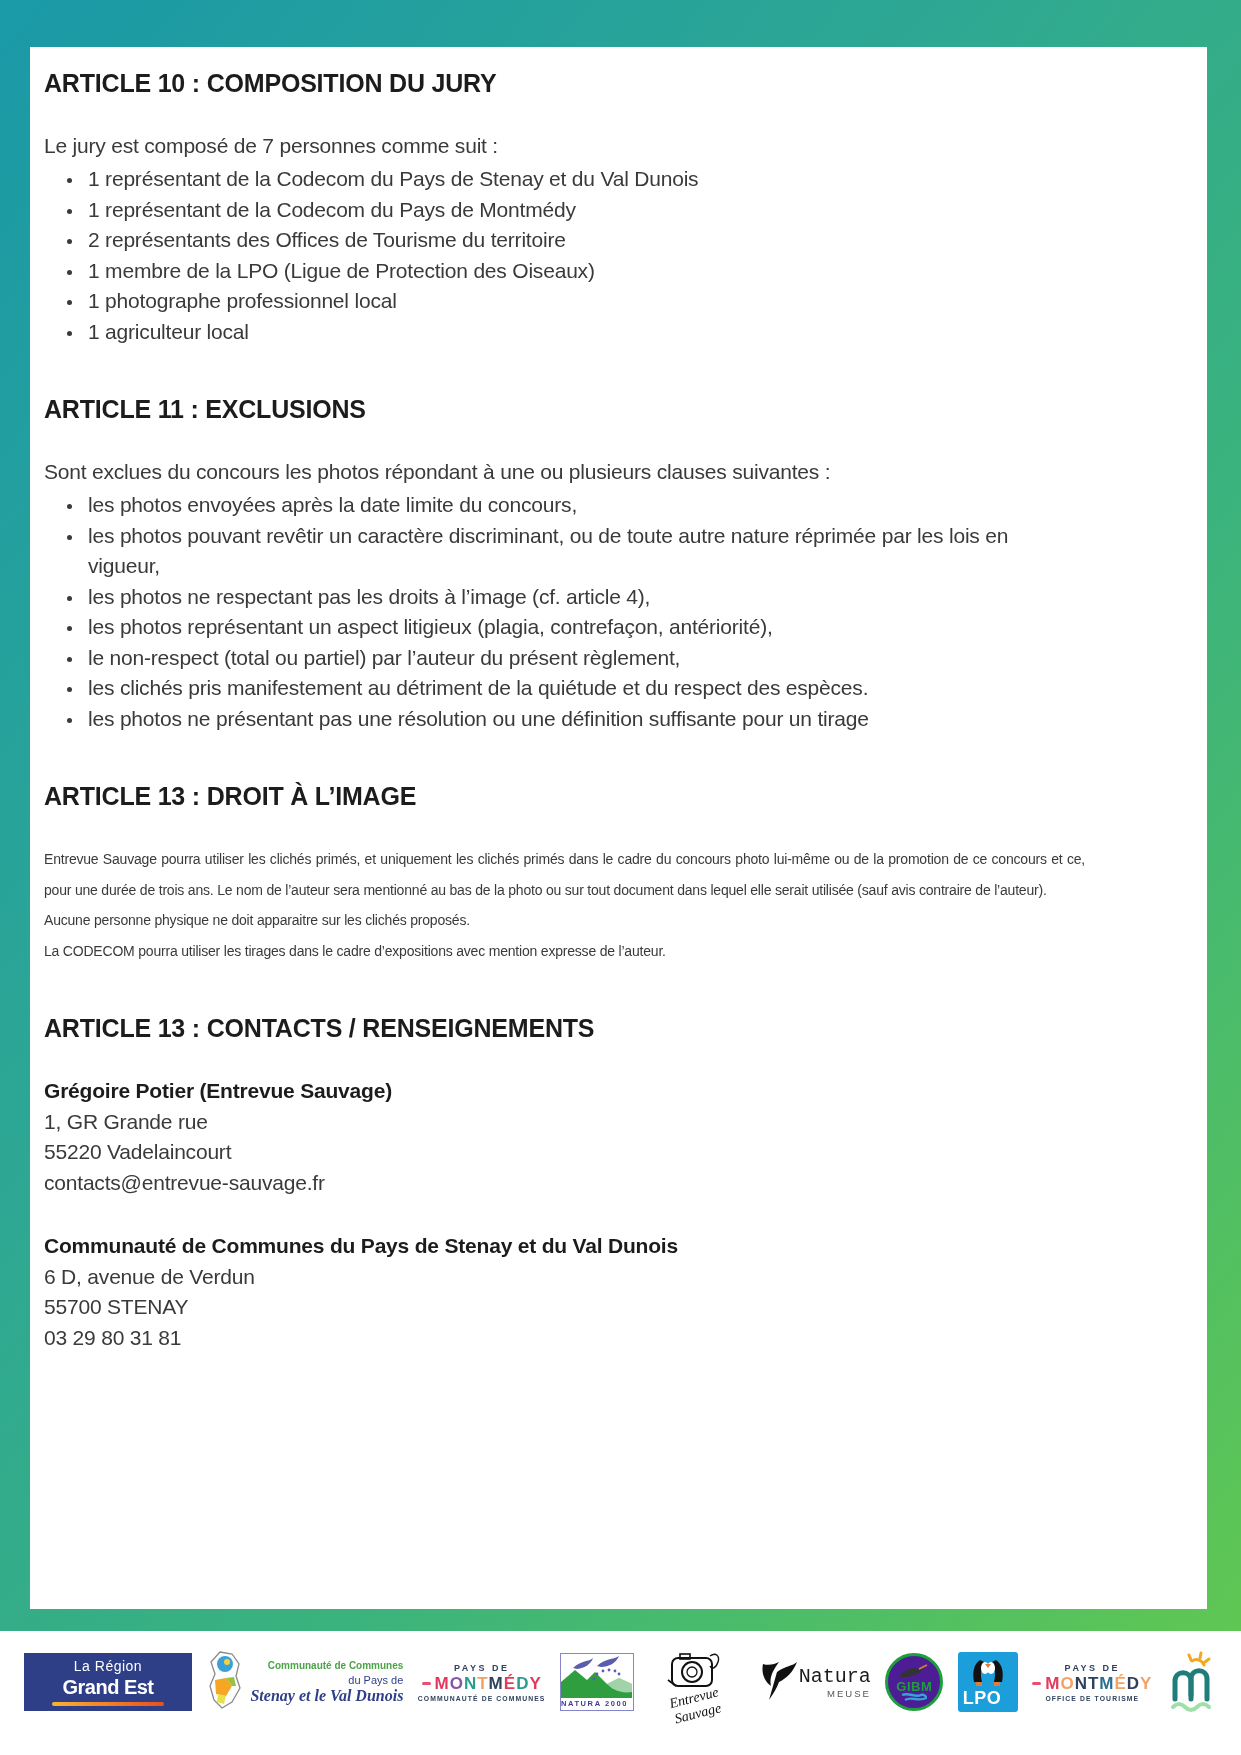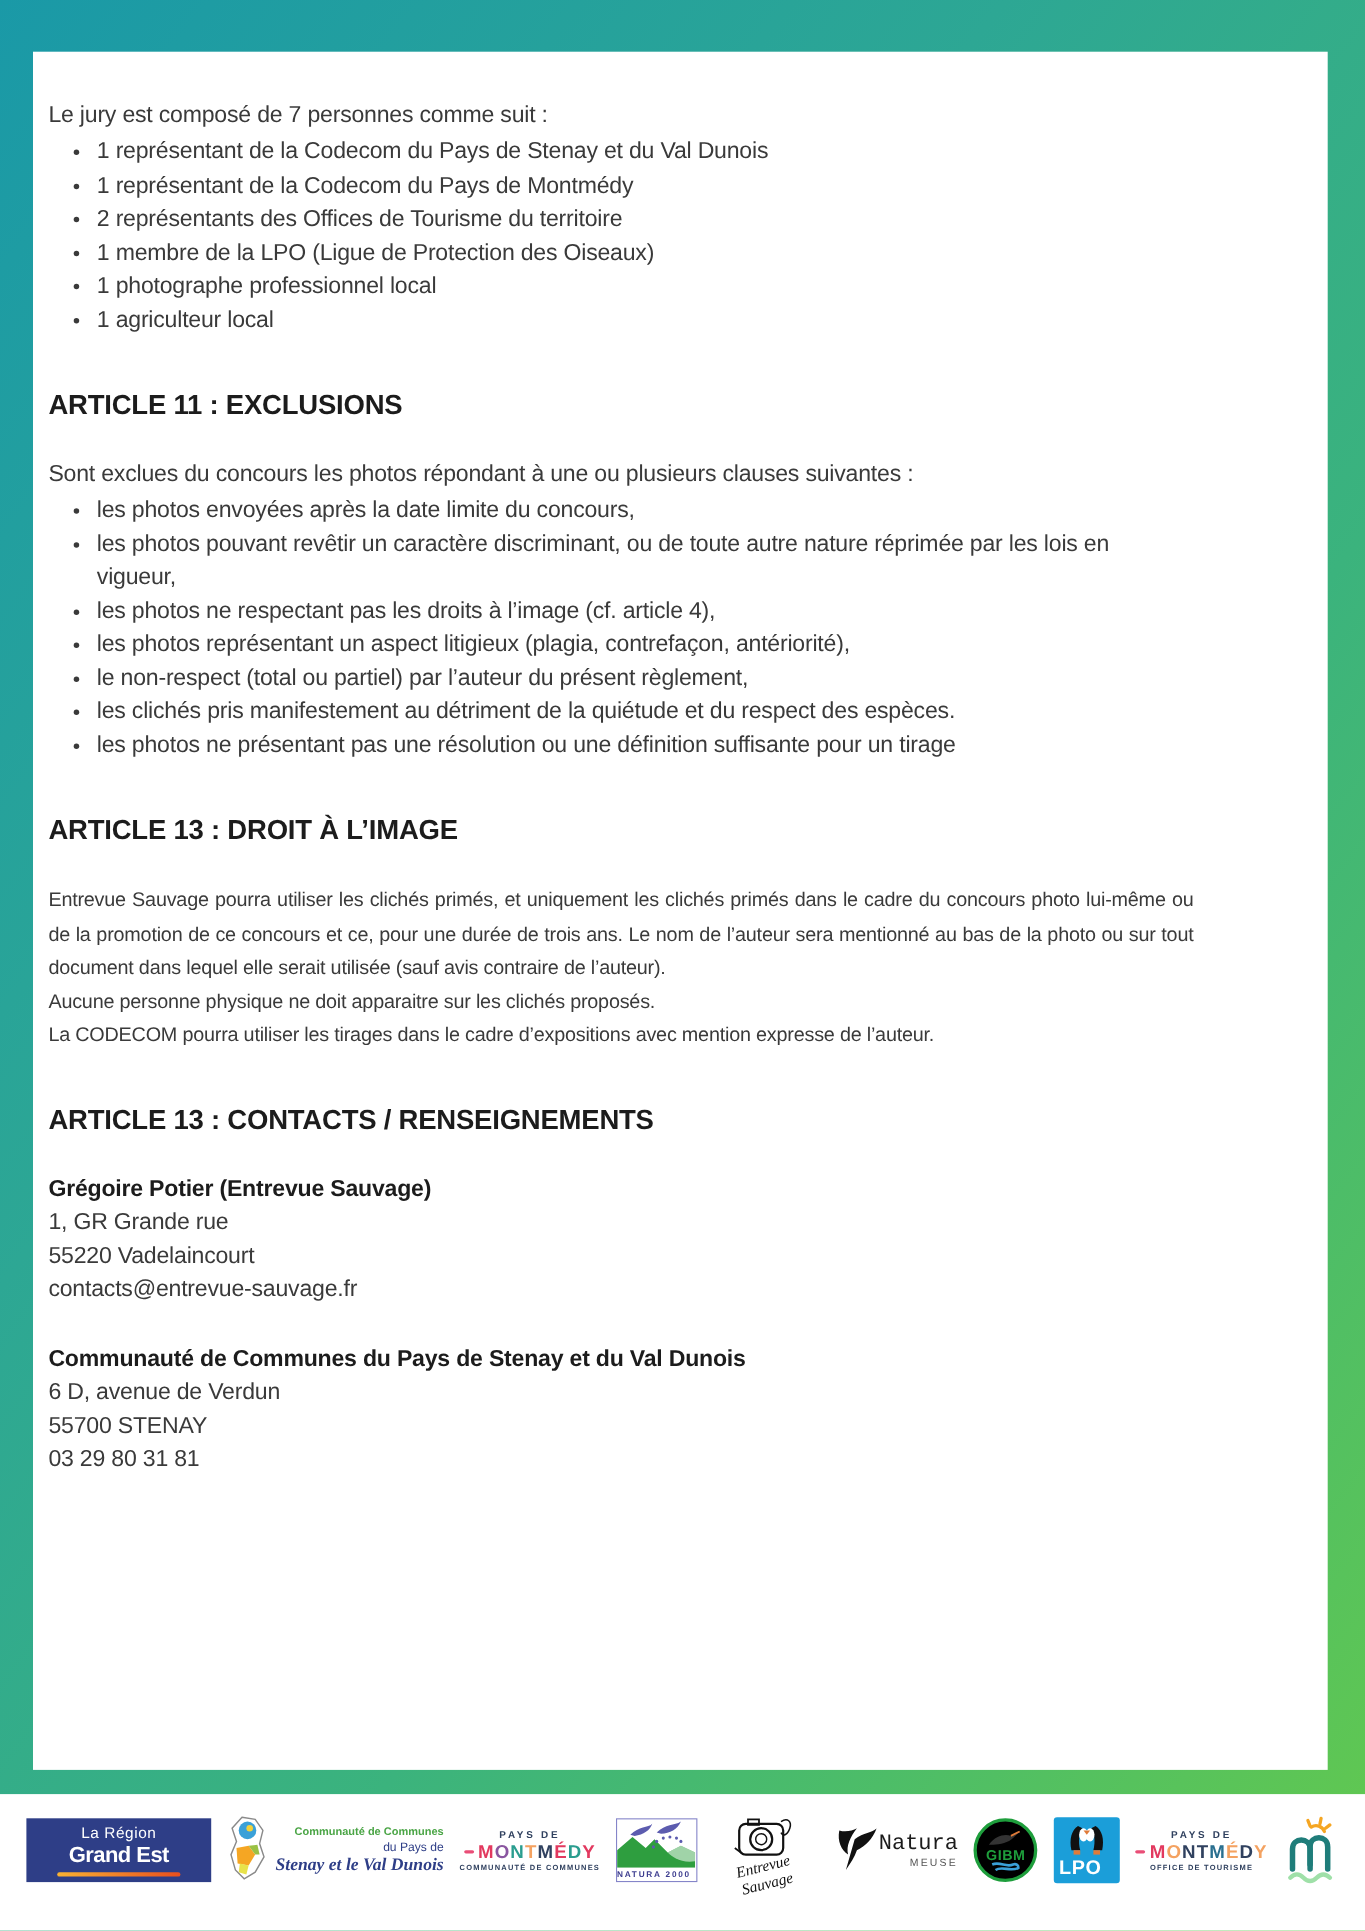--- a/index.html
+++ b/index.html
@@ -34,21 +34,21 @@
   .intro { font-size: 21px; line-height: 30px; margin-top: 33px; }
 
   ul.bullets { margin: 3px 0 0 0; padding-left: 40px; }
   ul.bullets li {
     font-size: 21px;
     line-height: 30.5px;
     padding-left: 4px;
   }
   ul.bullets li::marker { font-size: 17px; }
 
-  .p-block { font-size: 18px; line-height: 30.5px; }
+  .p-block { font-size: 14px; line-height: 30.5px; }
   .p-block.first { margin-top: 33px; }
   .p-block.justify { text-align: justify; }
 
   .contact-name { font-size: 21px; line-height: 30.5px; font-weight: 700; color: #1c1c1c; margin-top: 33px; }
   .contact-line { font-size: 21px; line-height: 30.5px; }
 
   
   .footer {
     position: absolute;
     left: 0; top: 1631px;
@@ -90,38 +90,39 @@
   .ent svg { position: absolute; left: 18px; top: 0; }
   .ent-script { position: absolute; left: 0px; top: 40px; width: 100%; font-family: "Liberation Serif", serif; font-style: italic; font-size: 14px; color: #111; transform: rotate(-14deg); text-align: center; }
 
   
   .nm { flex-direction: row; gap: 2px; align-items: center; }
   .nm-text { display: flex; flex-direction: column; align-items: flex-end; }
   .nm-name { font-family: Liberation Mono, monospace; font-size: 20px; color: #1c1c1c; }
   .nm-sub { font-size: 9.5px; letter-spacing: 2px; color: #555; }
 
   
-  .gibm-circle { width: 58px; height: 58px; border-radius: 50%; border: 3px solid #1e9e3c; display: flex; flex-direction: column; align-items: center; justify-content: center; background: #000000; }
+  .gibm-circle { width: 58px; height: 58px; border-radius: 50%; border: 3px solid #1e9e3c; display: flex; flex-direction: column; align-items: center; justify-content: center; background: #4c1d95; }
   .gibm-text { color: #1e9e3c; font-size: 13px; font-weight: 800; letter-spacing: 0.5px; line-height: 11px; }
 
   
   .lpo-box { position: relative; width: 60px; height: 60px; background: #1b9ed9; border-radius: 3px; }
   .lpo-text { position: absolute; left: 5px; bottom: 3px; color: #fff; font-size: 18px; font-weight: 800; letter-spacing: 0.5px; }
   .lpo-box svg { position: absolute; left: 10px; top: 4px; }
 
   .meuse-m svg { display: block; }
 </style>
 </head>
 <body>
 
 <div class="page">
 
   <div class="content">
 
     <div class="section">
+      <h2 class="article-heading">ARTICLE 10 : COMPOSITION DU JURY</h2>
       <p class="intro">Le jury est composé de 7 personnes comme suit :</p>
       <ul class="bullets">
         <li>1 représentant de la Codecom du Pays de Stenay et du Val Dunois</li>
         <li>1 représentant de la Codecom du Pays de Montmédy</li>
         <li>2 représentants des Offices de Tourisme du territoire</li>
         <li>1 membre de la LPO (Ligue de Protection des Oiseaux)</li>
         <li>1 photographe professionnel local</li>
         <li>1 agriculteur local</li>
       </ul>
     </div>

